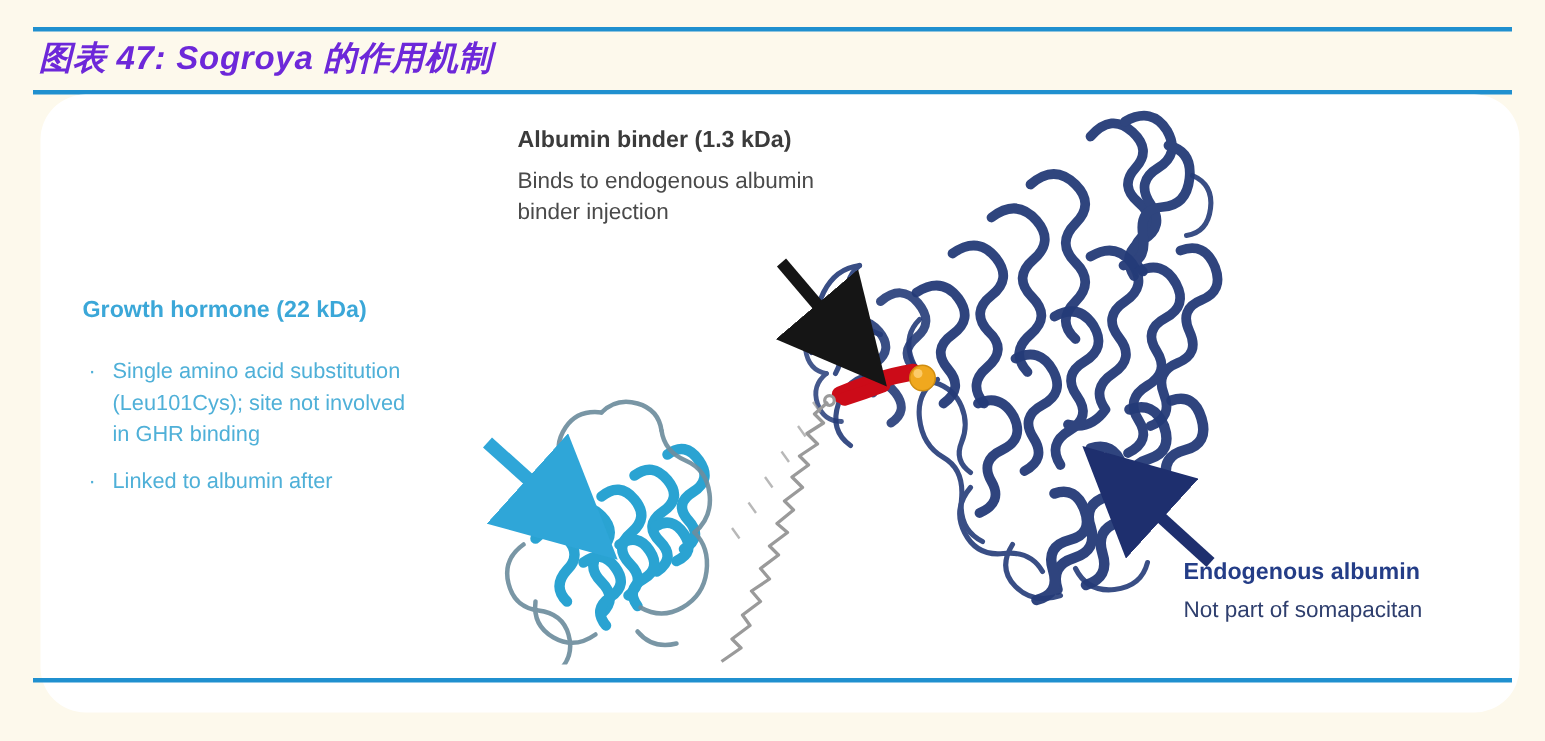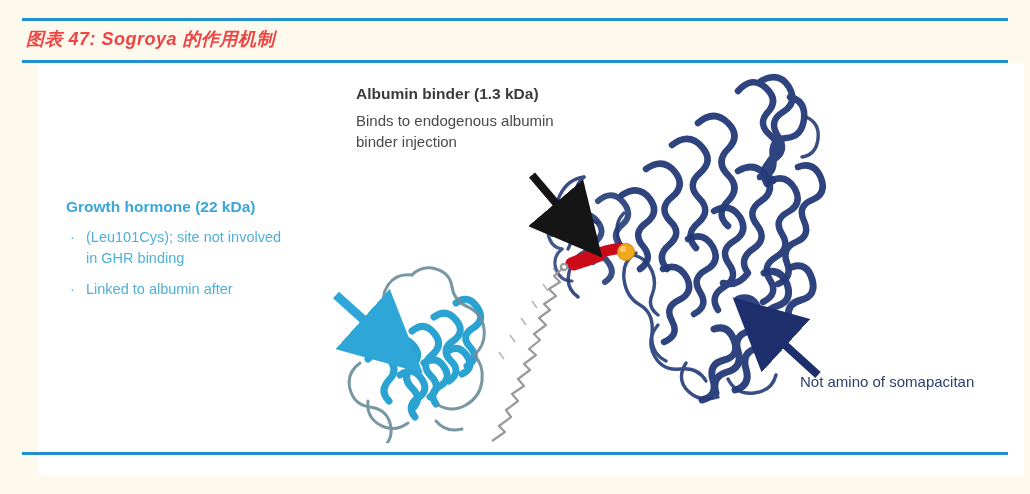--- a/index.html
+++ b/index.html
@@ -24,65 +24,66 @@
     background: #2090cf;
   }
   .rule-top    { left: 22px; top: 18px;  width: 986px; height: 3px; }
   .rule-under  { left: 22px; top: 60px;  width: 986px; height: 3px; }
   .rule-footer { left: 22px; top: 452px; width: 986px; height: 3px; }
 
   .fig-title {
     position: absolute;
     left: 26px; top: 22px;
     width: 700px; height: 34px;
-    font-size: 18px;
+    font-size: 22px;
     font-weight: bold;
     font-style: italic;
-    color: #ef4444;
+    color: #6d28d9;
     letter-spacing: 0.5px;
     line-height: 34px;
     white-space: nowrap;
   }
 
   .fig-source {
     position: absolute;
     left: 26px; top: 462px;
     font-size: 14px;
     color: #1a1a1a;
     font-family: "Liberation Serif", serif;
     white-space: nowrap;
   }
 
   
   .figure {
     position: absolute;
-    left: 38px; top: 63px;
+    left: 27px; top: 63px;
     width: 986px; height: 412px;
     background: #ffffff;
     overflow: hidden;
+    border-radius: 30px;
   }
   .figure svg { display: block; }
 
   
   .callout { position: absolute; }
 
   .ab-block { left: 318px; top: 22px; width: 270px; }
   .ab-title {
     font-size: 15.5px; font-weight: bold; color: #3b3b3b;
     white-space: nowrap; margin-bottom: 7px;
   }
   .ab-line {
     font-size: 15px; color: #4a4a4a; line-height: 21px;
     white-space: nowrap;
   }
 
   .gh-block { left: 28px; top: 135px; width: 290px; }
   .gh-title {
     font-size: 15.5px; font-weight: bold; color: #3ba7d8;
-    white-space: nowrap; margin-bottom: 11px;
+    white-space: nowrap; margin-bottom: 22px;
   }
   .gh-list { list-style: none; margin: 0; padding: 0; }
   .gh-item {
     position: relative;
     padding-left: 20px;
     font-size: 14.5px;
     color: #4fb0d8;
     line-height: 21px;
     margin-bottom: 10px;
   }
@@ -247,32 +248,34 @@
       <div class="ab-title">Albumin binder (1.3 kDa)</div>
       <div class="ab-line">Binds to endogenous albumin</div>
       <div class="ab-line">binder injection</div>
     </div>
 
     <div class="callout gh-block">
       <div class="gh-title">Growth hormone (22 kDa)</div>
       <ul class="gh-list">
         <li class="gh-item">
           <span class="bullet">·</span>
+          <span class="ln">Single amino acid substitution</span>
           <span class="ln">(Leu101Cys); site not involved</span>
           <span class="ln">in GHR binding</span>
         </li>
         <li class="gh-item">
           <span class="bullet">·</span>
           <span class="ln">Linked to albumin after</span>
         </li>
       </ul>
     </div>
 
     <div class="callout ea-block">
-      <div class="ea-line">Not amino of somapacitan</div>
+      <div class="ea-title">Endogenous albumin</div>
+      <div class="ea-line">Not part of somapacitan</div>
     </div>
 
   </div>
 
   <div class="rule rule-footer"></div>
 
 
 </div>
 
 </body></html>

